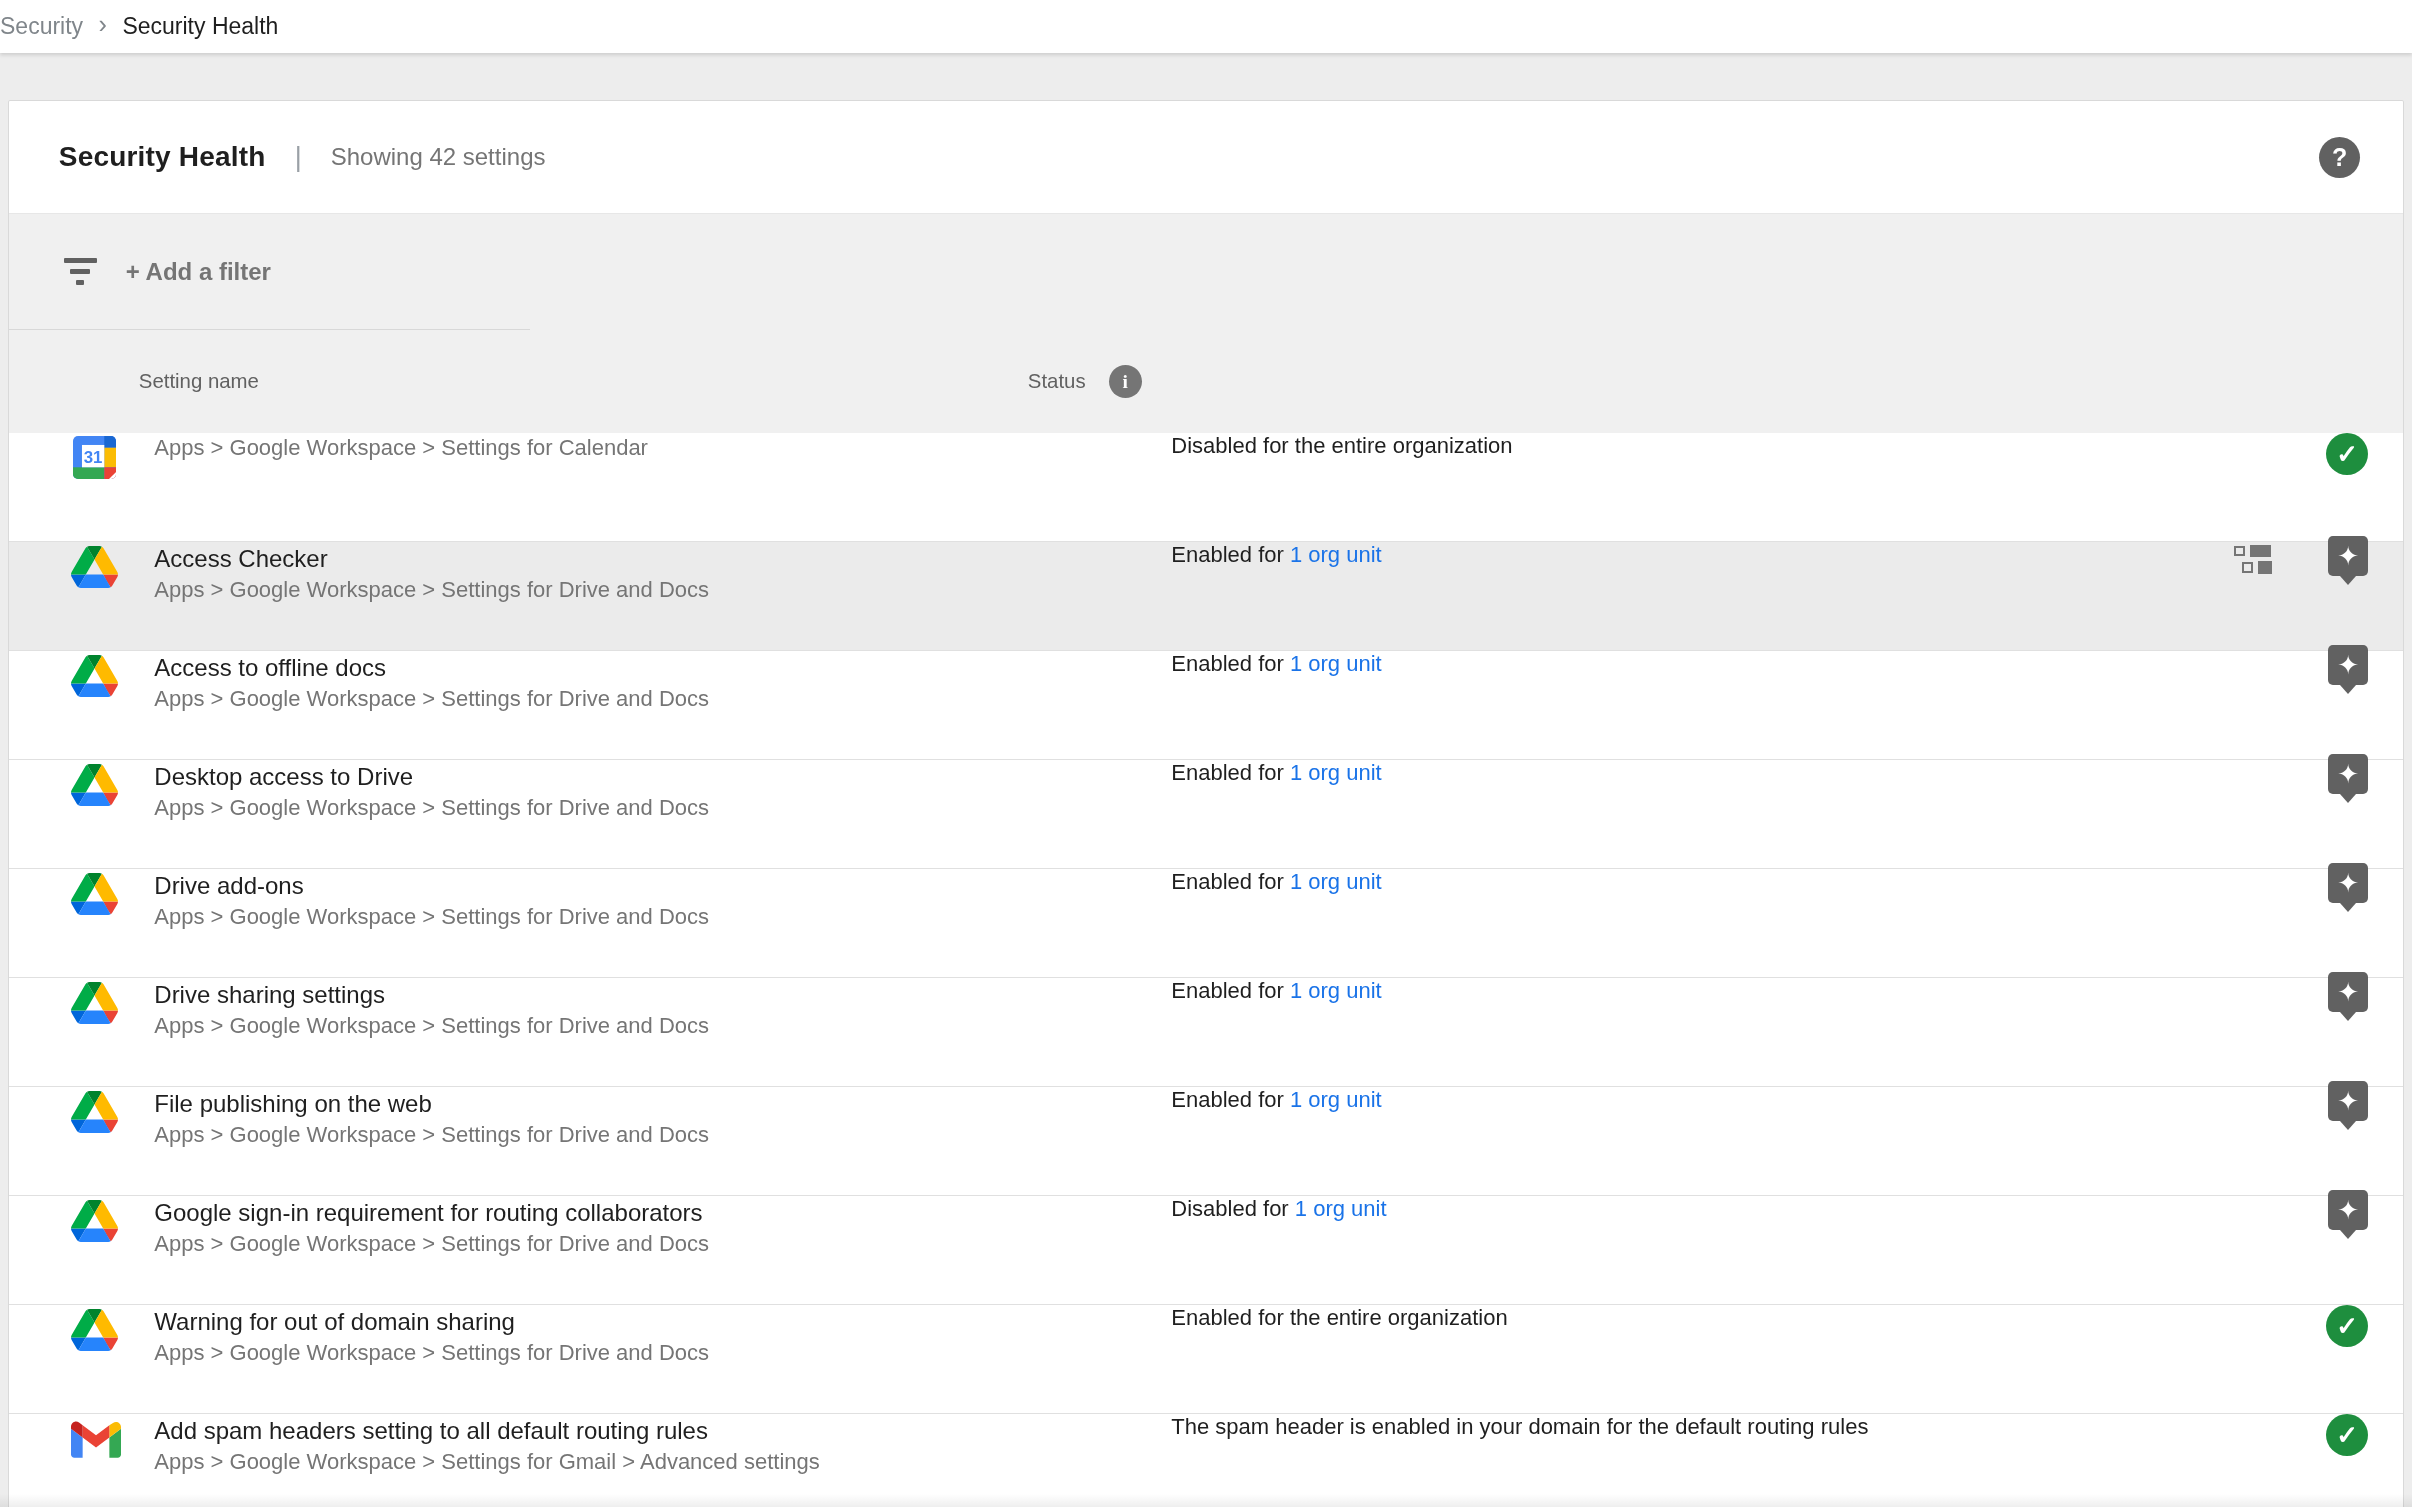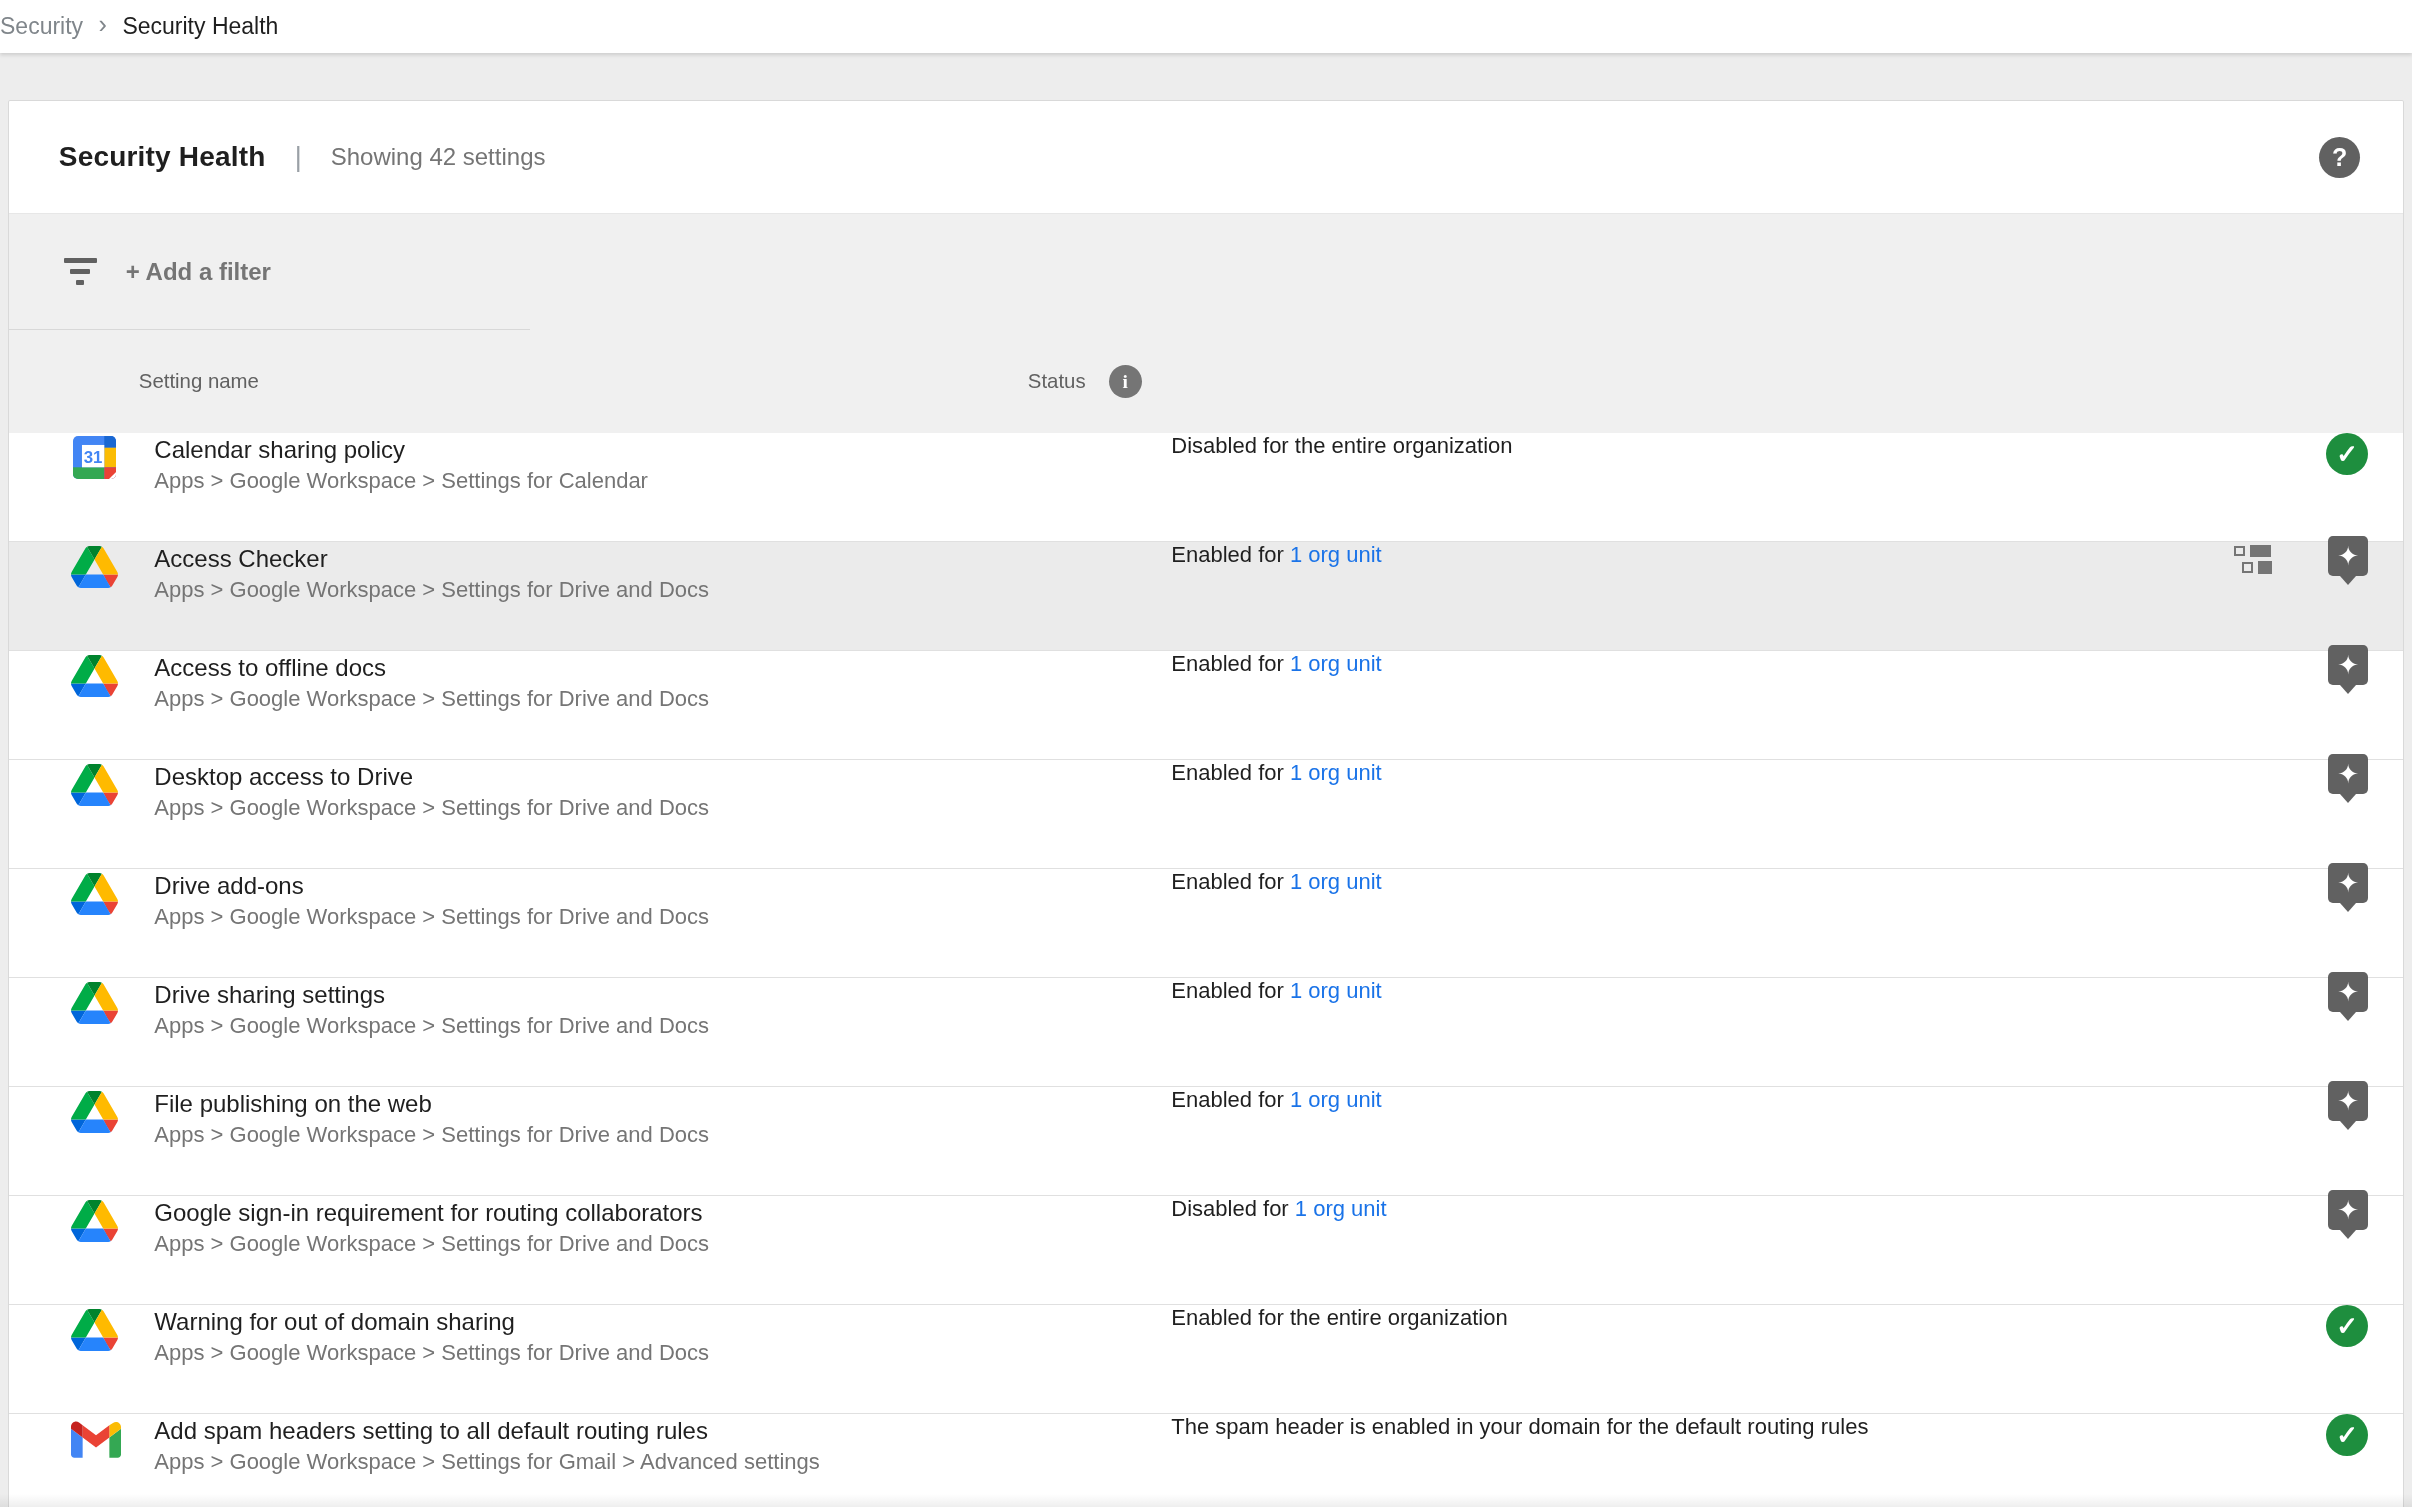--- a/index.html
+++ b/index.html
@@ -171,21 +171,20 @@
                 <rect x="17" y="7" width="6" height="10" fill="#fbbc04"></rect>
                 <rect x="1" y="17" width="16" height="6" fill="#34a853"></rect>
                 <rect x="17" y="17" width="6" height="6" fill="#ea4335"></rect>
                 <polygon points="23,19.4 23,23 19.4,23" fill="#ffffff"></polygon>
                 <rect x="5.6" y="5.6" width="11.4" height="11.4" fill="#ffffff"></rect>
                 <text x="11.3" y="14.7" font-size="8.6" font-weight="bold" fill="#4285f4" text-anchor="middle" font-family="Liberation Sans, sans-serif">31</text>
               </g>
             </svg>
           </span>
     <span class="cell-main">
-      <div class="row-title">Calendar sharing policy</div>
       <div class="row-path">Apps &gt; Google Workspace &gt; Settings for Calendar</div>
     </span>
     <span class="cell-status"><span>Disabled for the entire organization</span></span>
     <span class="cell-trailing">
 
       <span class="check-icon" style="display: flex;">✓</span>
 
     </span>
   </div>
 

